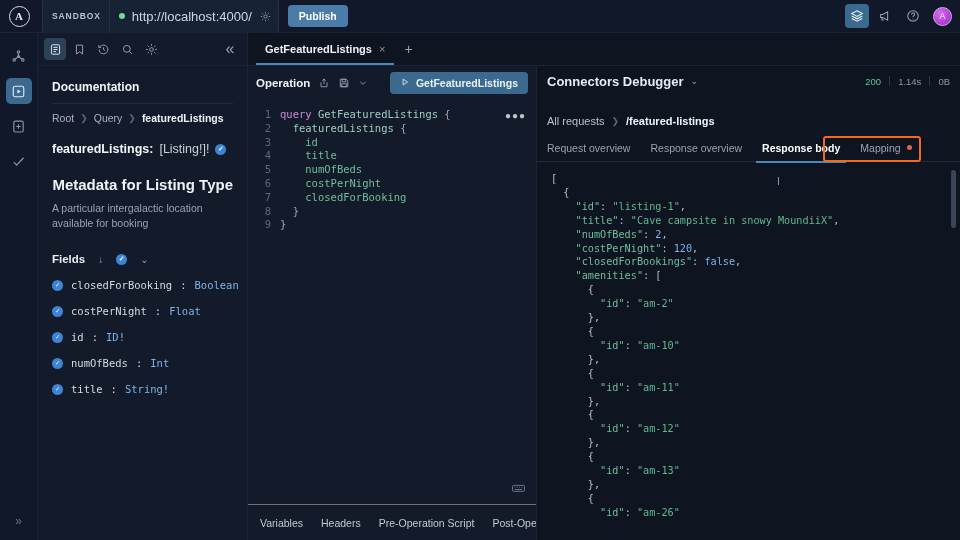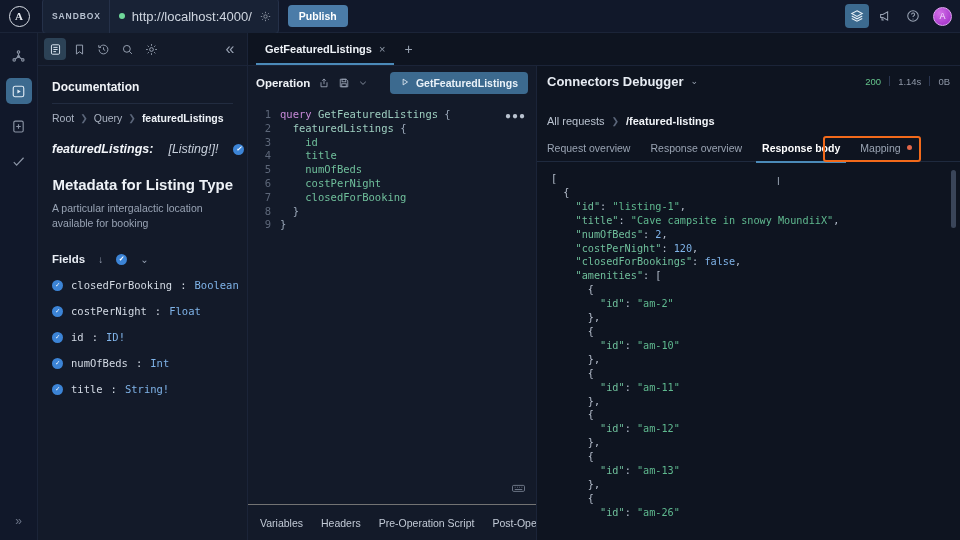--- a/index.html
+++ b/index.html
@@ -108,23 +108,22 @@
   .dt-icon.active { background:#2c4256; color:#dce6f1; }
   .dt-spacer { flex:1; }
   .doc-scroll { flex:1; overflow:hidden; padding: 14px 14px 0 14px; }
   .doc-title { font-size: 12px; font-weight: bold; color:#f0f3f7; }
   .doc-rule { height:1px; background:#222c40; margin: 9px 0 8px 0; }
   .crumbs { display:flex; align-items:center; gap:6px; font-size:10.5px; color:#aab3c2; }
   .crumbs .sep { color:#5b667a; font-size: 9px; }
   .crumbs .cur { color:#eef2f7; font-weight: bold; }
   .field-head {
     margin-top: 18px; font-size: 12.5px; font-weight: bold; color:#f2f5f9;
-    display:flex; align-items:center; gap:15px;
+    display:flex; align-items:center; gap:6px;
     font-family:"Liberation Sans", sans-serif;
-    font-style:italic;
   }
   .type-str { color:#c8d0dc; font-weight: normal; }
   .badge-check {
     width:11px;height:11px;border-radius:50%;
     background:#3c84d6; color:#fff; font-size:7px;
     display:inline-flex;align-items:center;justify-content:center;
     flex: 0 0 11px;
   }
   .doc-desc { margin-top: 8px; font-size: 10.5px; line-height: 1.45; color:#98a3b4; }
   .doc-sub { margin-top: 20px; font-size: 15px; font-weight: bold; color:#eef2f7;text-align:right; }

